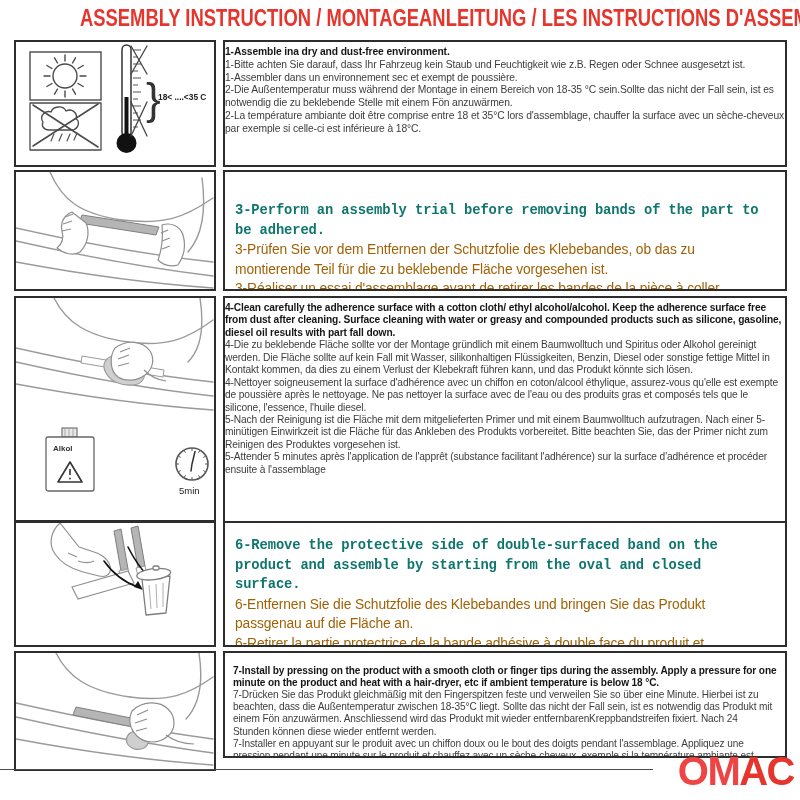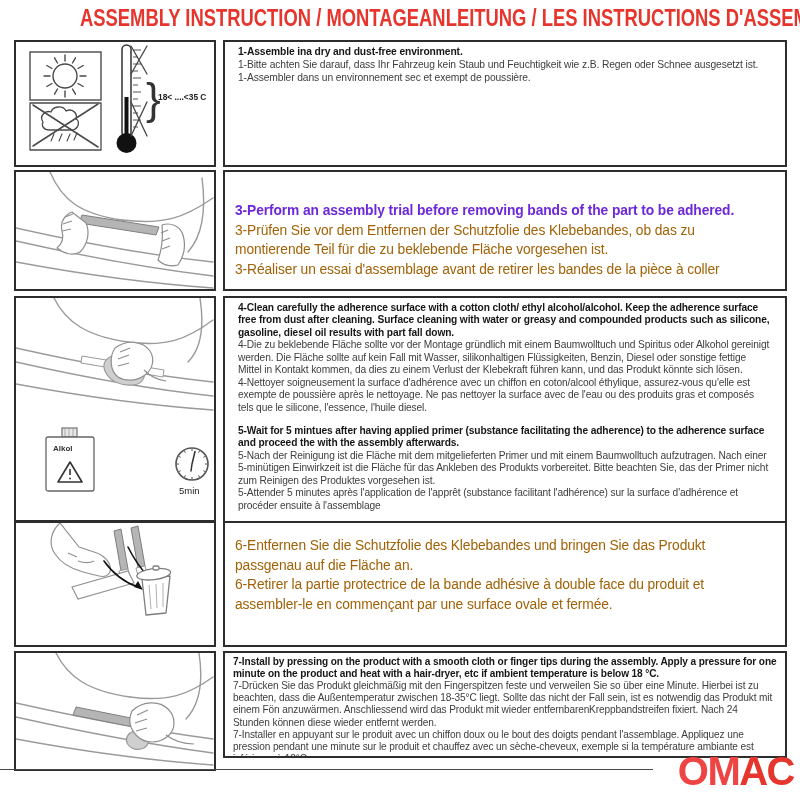--- a/index.html
+++ b/index.html
@@ -13,38 +13,38 @@
     position: absolute; top: 5px; left: 0; width: 800px;
     text-align: center; font-size: 23px; font-weight: bold;
     color: #e6352d; white-space: nowrap;
     transform: scaleX(0.80); transform-origin: 50% 50%;
   }
   .box {
     position: absolute; background: #fff;
     border: 2px solid #2d2d2d; overflow: hidden;
   }
   .lbox { left: 14px; width: 202px; padding: 0; }
-  .rbox { left: 223px; width: 564px; padding: 4px 13px; }
+  .rbox { left: 223px; width: 564px; padding: 4px 0; }
   #r1l { top: 40px;  height: 127px; }
   #r1r { top: 40px;  height: 127px; }
   #r2l { top: 170px; height: 121px; }
   #r2r { top: 170px; height: 121px; padding: 29px 14px 0 10px; }
   #r3l { top: 296px; height: 226px; }
   #r3r { top: 296px; height: 260px; }
   #r4l { top: 521px; height: 126px; }
   #r4r { top: 521px; height: 126px; padding: 13px 14px 0 10px; }
   #r5l { top: 651px; height: 120px; }
-  #r5r { top: 651px; height: 107px; padding: 3px 8px; }
+  #r5r { top: 651px; height: 107px; padding: 12px 8px; }
   p { margin: 0; }
   .small p { font-size: 10.3px; line-height: 1.24; color: #3d3d3d; letter-spacing: -0.12px; }
   .small p.en { font-weight: bold; color: #161616; }
   #r3r p { line-height: 1.22; font-size: 10.2px; }
   #r5r p { line-height: 1.2; font-size: 10.1px; }
   .big p { font-size: 13.8px; line-height: 1.42; color: #a16207; letter-spacing: -0.1px; }
-  .big p.en { font-weight: bold; color: #6d28d9; }
+  .big p.en { font-weight: bold; color: #0f766e; font-family: Liberation Mono, monospace; }
   .gap { margin-top: 11px !important; }
   .bottom-rule { position: absolute; left: 0; top: 769px; width: 653px; height: 1px; background: #4a4a4a; }
   .logo {
     position: absolute; top: 751px; right: 6px; line-height: 1;
     font-size: 40px; font-weight: bold; letter-spacing: -1.5px;
   }
   .logo .lb { color: #ef4444; }
   .logo .lr { color: #e6352d; }
   svg { display: block; }
   svg text { font-family: "Liberation Sans", sans-serif; }
@@ -80,20 +80,22 @@
       </g>
       <text x="32" y="72" font-size="44" fill="#333">}</text>
       <text x="44" y="58" font-size="8.4" font-weight="bold" fill="#222">18&lt; ....&lt;35 C</text>
     </g>
   </svg>
 </div>
 <div class="box rbox small" id="r1r">
   <p class="en">1-Assemble ina dry and dust-free environment.</p>
   <p>1-Bitte achten Sie darauf, dass Ihr Fahrzeug kein Staub und Feuchtigkeit wie z.B. Regen oder Schnee ausgesetzt ist.</p>
   <p>1-Assembler dans un environnement sec et exempt de poussière.</p>
+  <p>2-Die Außentemperatur muss während der Montage in einem Bereich von 18-35 °C  sein.Sollte das nicht der Fall sein, ist es notwendig die zu beklebende Stelle mit einem Fön anzuwärmen.</p>
+  <p>2-La température ambiante doit être comprise entre 18 et 35°C lors d'assemblage, chauffer la surface avec un sèche-cheveux par exemple si celle-ci est inférieure à 18°C.</p>
 </div>
 
 <div class="box lbox" id="r2l">
   <svg width="198" height="117" viewBox="0 0 198 117">
     <g stroke="#9a9a9a" stroke-width="1.4" fill="none" stroke-linecap="round">
       <path d="M34,0 C46,28 64,42 106,48"></path>
       <path d="M106,48 C148,53 168,46 197,26"></path>
       <path d="M186,6 C190,36 188,62 172,80"></path>
       <path d="M0,56 C62,70 122,82 197,90"></path>
       <path d="M0,69 C62,83 122,95 197,104"></path>
@@ -149,21 +151,20 @@
       </g>
       <path d="M0,0 L3,-12.5 M0,0 L-1,7" stroke="#333" stroke-width="1.5" stroke-linecap="round"></path>
       <text x="-13" y="30" font-size="9.5" fill="#222">5min</text>
     </g>
   </svg>
 </div>
 <div class="box rbox small" id="r3r">
   <p class="en">4-Clean carefully the adherence surface with a cotton cloth/ ethyl alcohol/alcohol. Keep the adherence surface free from dust after cleaning. Surface cleaning with water or greasy and compounded products such as silicone, gasoline, diesel oil results with part fall down.</p>
   <p>4-Die zu beklebende Fläche sollte vor der Montage gründlich mit einem Baumwolltuch und Spiritus oder Alkohol gereinigt werden. Die Fläche sollte auf kein Fall mit Wasser, silikonhaltigen Flüssigkeiten, Benzin, Diesel oder sonstige fettige Mittel in Kontakt kommen, da dies zu einem Verlust der Klebekraft führen kann, und das Produkt könnte sich lösen.</p>
   <p>4-Nettoyer soigneusement la surface d'adhérence avec un chiffon en coton/alcool éthylique, assurez-vous qu'elle est exempte de poussière après le nettoyage. Ne pas nettoyer la surface avec de l'eau ou des produits gras et composés tels que le silicone, l'essence, l'huile diesel.</p>
-  <p class="en gap">5-Wait for 5 mintues after having applied primer (substance facilitating the adherence) to the adherence surface and proceed the with the assembly afterwards.</p>
   <p>5-Nach der Reinigung ist die Fläche mit dem mitgelieferten Primer und mit einem Baumwolltuch aufzutragen. Nach einer 5-minütigen Einwirkzeit ist die Fläche für das Ankleben des Produkts vorbereitet. Bitte beachten Sie, das der Primer nicht zum Reinigen des Produktes vorgesehen ist.</p>
   <p>5-Attender 5 minutes après l'application de l'apprêt (substance facilitant l'adhérence) sur la surface d'adhérence et procéder ensuite à l'assemblage</p>
 </div>
 
 <div class="box lbox" id="r4l">
   <svg width="198" height="122" viewBox="0 0 198 122">
     <g fill="#ffffff" stroke="#909090" stroke-width="1.2" stroke-linejoin="round">
       <path d="M44,0 c-9,8 -12,21 -5,31 c6,9 17,15 28,18 l16,4 c8,2 13,-3 11,-10 c-2,-8 -11,-13 -19,-15 l-12,-4 z"></path>
       <path d="M62,38 c6,2 12,2 16,0 M52,30 l9,4" fill="none"></path>
     </g>
@@ -180,20 +181,21 @@
     </g>
     <g transform="translate(140,70)" fill="#fff" stroke="#7d7d7d" stroke-width="1.3" stroke-linejoin="round">
       <path d="M-14,-14 L14,-17 L10,20 L-10,22 Z"></path>
       <path d="M-7,-8 L-5,16 M0,-9 L1,15 M7,-10 L7,14" stroke="#b0b0b0" stroke-width="1"></path>
       <ellipse cx="0" cy="-19" rx="17" ry="5.5" transform="rotate(-7)"></ellipse>
       <rect x="-3" y="-27" width="6" height="4" rx="1.5"></rect>
     </g>
   </svg>
 </div>
 <div class="box rbox big" id="r4r">
+  <p class="en">6-Remove the protective side of double-surfaced band on the product and assemble by starting from the oval and closed surface.</p>
   <p>6-Entfernen Sie die Schutzfolie des Klebebandes und bringen Sie das Produkt passgenau auf die Fläche an.</p>
   <p>6-Retirer la partie protectrice de la bande adhésive à double face du produit et assembler-le en commençant par une surface ovale et fermée.</p>
 </div>
 
 <div class="box lbox" id="r5l">
   <svg width="198" height="116" viewBox="0 0 198 116">
     <g stroke="#9a9a9a" stroke-width="1.4" fill="none" stroke-linecap="round">
       <path d="M40,0 C52,24 72,38 114,44"></path>
       <path d="M114,44 C152,49 172,42 197,24"></path>
       <path d="M183,0 C187,26 185,50 170,66"></path>

